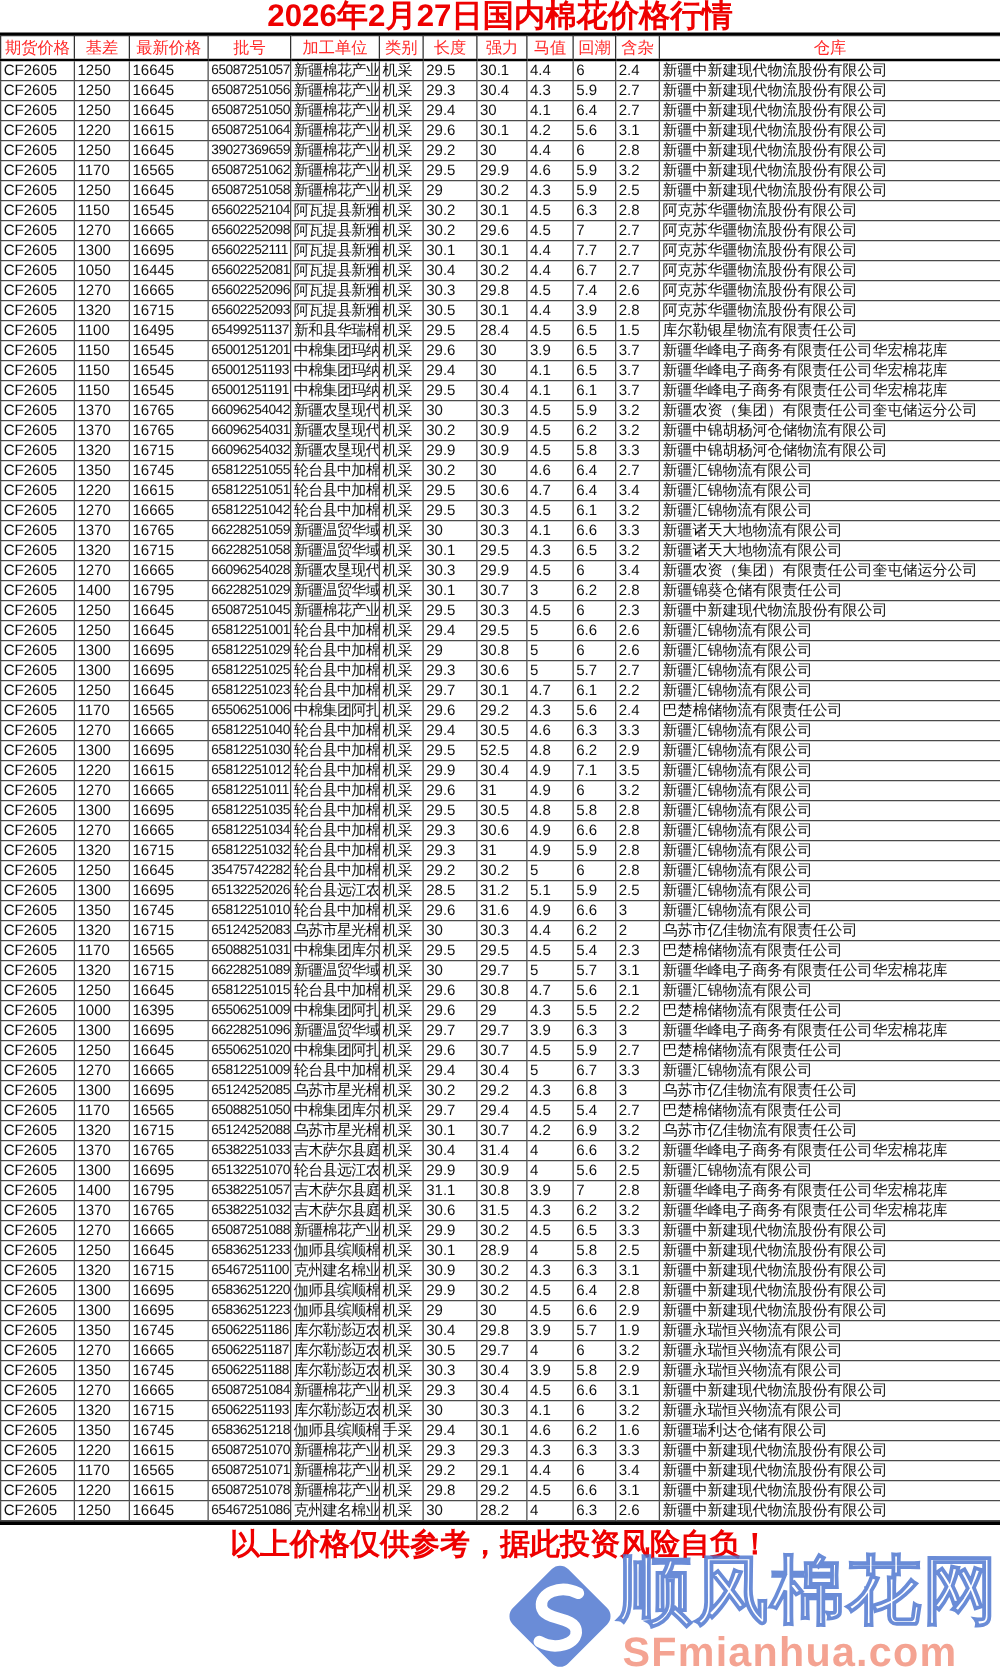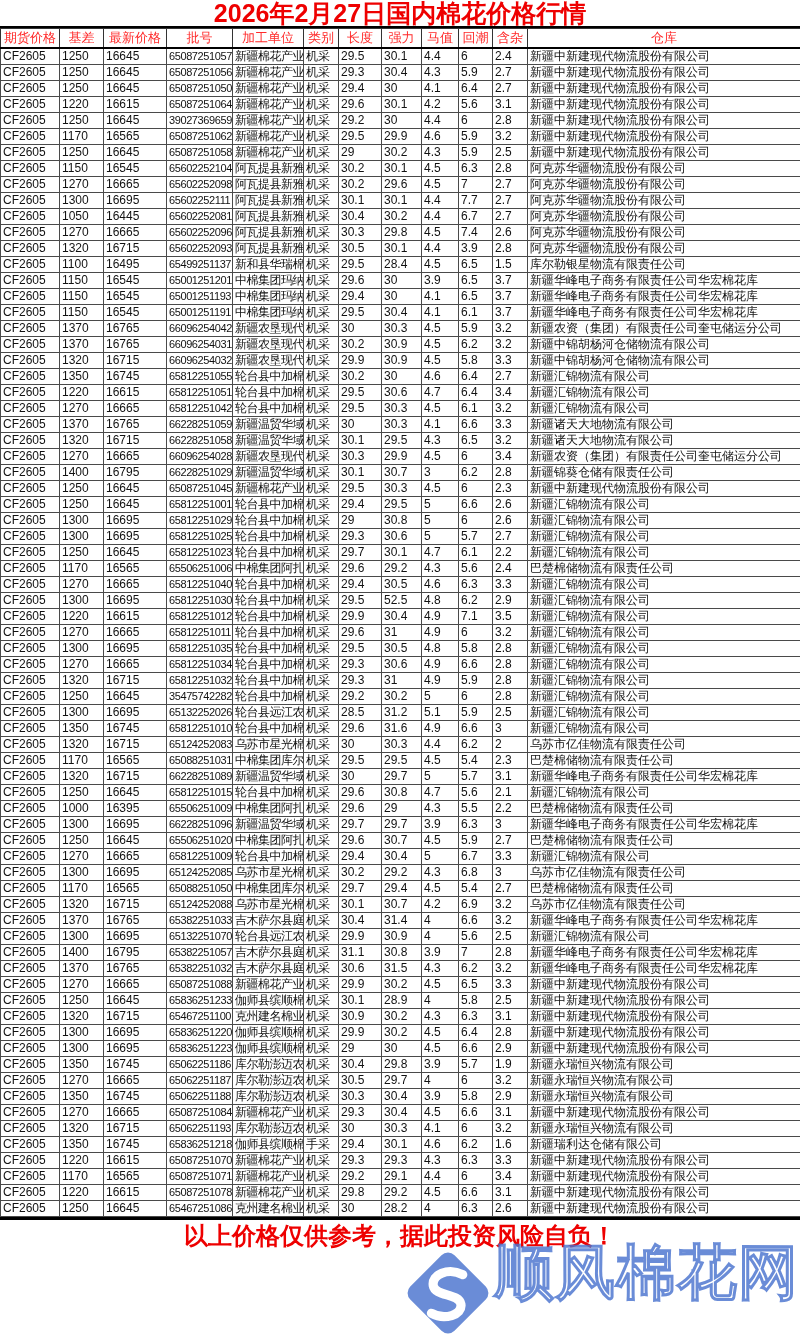--- a/index.html
+++ b/index.html
@@ -1165,16 +1165,17 @@
     <div class="wm-logo">
       <svg width="92" height="92" viewBox="0 0 100 100">
         <g transform="rotate(45 50 50)">
           <rect x="16" y="16" width="68" height="68" rx="10" fill="#4a74cf"></rect>
         </g>
         <path d="M66 30 C50 22, 32 30, 34 42 C36 54, 62 50, 64 62 C66 74, 46 80, 32 72" fill="none" stroke="#ffffff" stroke-width="10" stroke-linecap="round"></path>
       </svg>
     </div>
     <div class="wm-texts">
       <div class="wm-name">顺风棉花网</div>
+      <div class="wm-url">SFmianhua.com</div>
     </div>
   </div>
 
 </div>
 
 </body></html>

